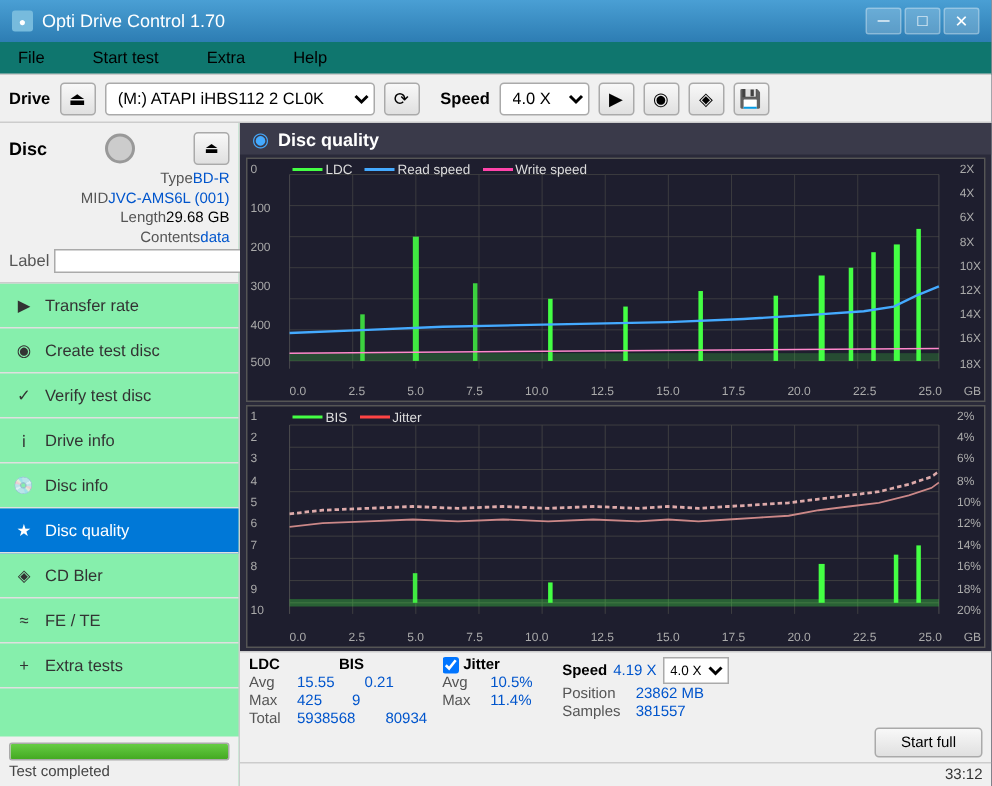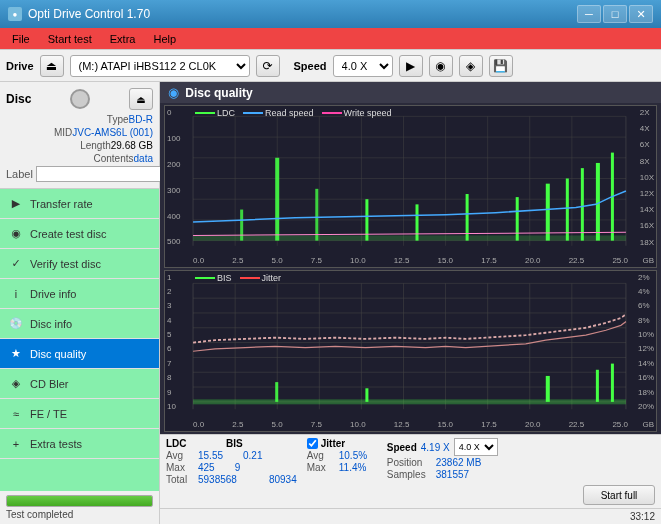--- a/index.html
+++ b/index.html
@@ -15,27 +15,27 @@
       padding: 0 8px;
       justify-content: space-between;
     }
     .titlebar-left { display: flex; align-items: center; gap: 6px; font-size: 12px; font-weight: 500; }
     .titlebar-icon { width: 14px; height: 14px; background: #7bd; border-radius: 2px; display: flex; align-items: center; justify-content: center; font-size: 8px; color: #fff; }
     .titlebar-buttons { display: flex; gap: 2px; }
     .titlebar-btn { width: 24px; height: 18px; background: rgba(255,255,255,0.2); border: 1px solid rgba(255,255,255,0.3); border-radius: 2px; color: white; cursor: pointer; font-size: 11px; display: flex; align-items: center; justify-content: center; }
 
     
     .menubar {
-      background: #ef4444;
+      background: #0f766e;
       border-bottom: 1px solid #ccc;
       height: 22px;
       display: flex;
       align-items: center;
       padding: 0 4px;
-      gap: 2px;
+      gap: 16px;
     }
     .menu-item { padding: 2px 8px; cursor: pointer; font-size: 11px; border-radius: 2px; }
 
     
     .drivebar {
       background: #f0f0f0;
       border-bottom: 1px solid #ccc;
       height: 32px;
       display: flex;
       align-items: center;
@@ -592,21 +592,21 @@
           </div>
           <span style="color:#0055cc;">0.21</span>
         </div>
         <div style="display:flex; gap:20px;">
           <div style="display:flex; gap:4px; align-items:center;">
             <span style="color:#555; min-width:28px;">Max</span>
             <span style="color:#0055cc;">425</span>
           </div>
           <span style="color:#0055cc;">9</span>
         </div>
-        <div style="display:flex; gap:32px;">
+        <div style="display:flex; gap:20px;">
           <div style="display:flex; gap:4px; align-items:center;">
             <span style="color:#555; min-width:28px;">Total</span>
             <span style="color:#0055cc;">5938568</span>
           </div>
           <span style="color:#0055cc;">80934</span>
         </div>
       </div>
 
       <div style="display:flex; flex-direction:column; gap:1px; min-width:70px;">
         <div style="display:flex; align-items:center; gap:3px;">

